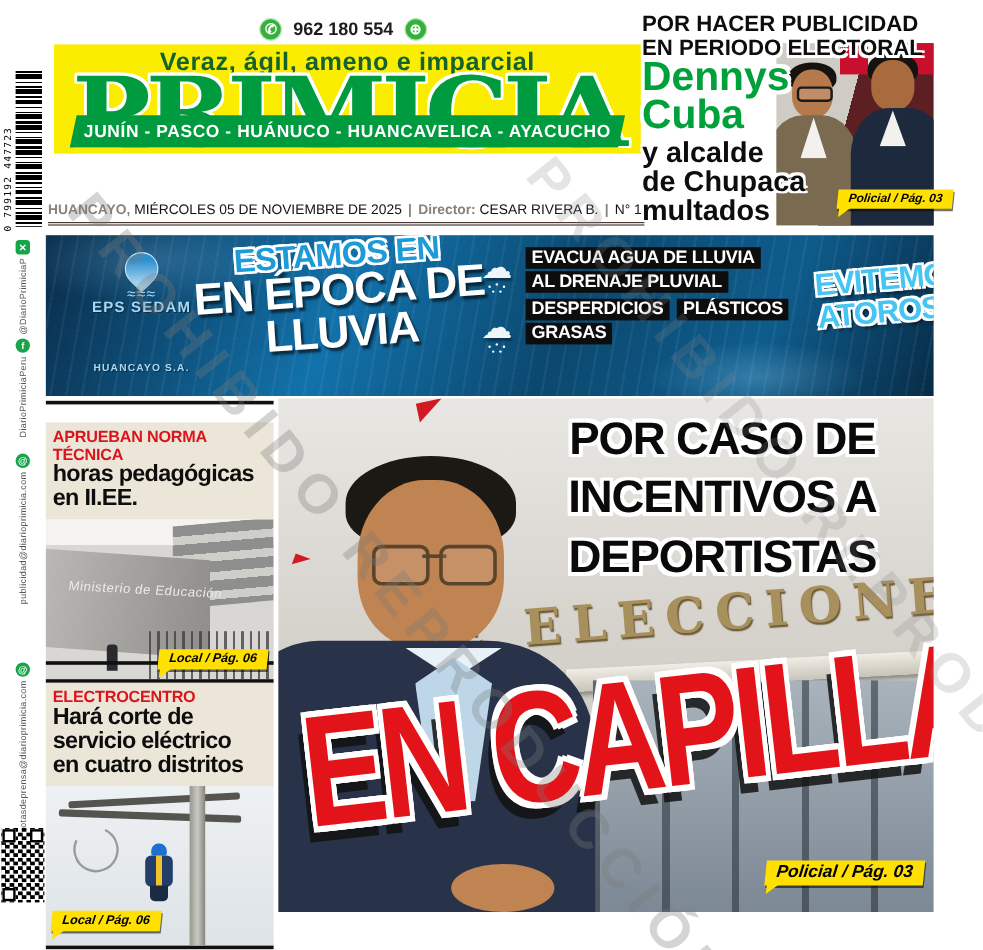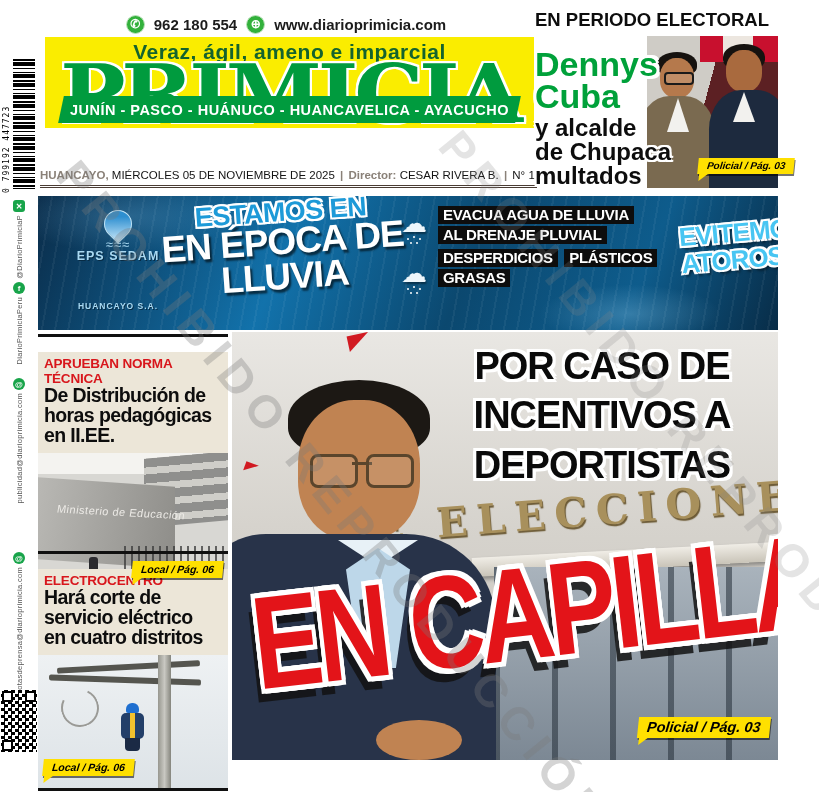--- a/index.html
+++ b/index.html
@@ -224,21 +224,20 @@
       <i class="f2"></i>
       <i class="f3"></i>
     </div>
   </aside>
 
   <header>
     <div class="abs contact-line">
       <span class="cicon">✆</span>
       <span>962 180 554</span>
       <span class="cicon">⊕</span>
-      <span>www.diarioprimicia.com</span>
     </div>
     <div class="abs yellow-box">
       <div class="slogan">Veraz, ágil, ameno e imparcial</div>
       <div class="brand">PRIMICIA</div>
       <div class="regions">
         <span>JUNÍN - PASCO - HUÁNUCO - HUANCAVELICA - AYACUCHO</span>
       </div>
     </div>
     <div class="abs dateline">
       <span class="dl-muted">HUANCAYO,</span>
@@ -264,20 +263,21 @@
         <div class="shirt" style="left:20px;top:62px;width:22px;height:34px;"></div>
       </div>
       <div class="man">
         <div class="hair" style="left:76px;top:8px;width:42px;height:26px;"></div>
         <div class="head" style="left:79px;top:14px;width:36px;height:42px;background:#a96a3e;"></div>
         <div class="torso" style="left:62px;top:54px;width:80px;height:98px;background:#1d2a3e;"></div>
         <div class="shirt" style="left:86px;top:56px;width:22px;height:30px;"></div>
       </div>
     </div>
     <div class="ts-kicker">
+      <div>POR HACER PUBLICIDAD</div>
       <div>EN PERIODO ELECTORAL</div>
     </div>
     <div class="ts-name">
       <div>Dennys</div>
       <div>Cuba</div>
     </div>
     <div class="ts-sub">
       <div>y alcalde</div>
       <div>de Chupaca</div>
       <div>multados</div>
@@ -317,21 +317,20 @@
     <div class="evitemos">
       <div>EVITEMOS</div>
       <div>ATOROS</div>
     </div>
   </section>
 
   <article class="abs lstory ls1">
     <div class="ls-head">
       <div class="ls-kicker">APRUEBAN NORMA TÉCNICA</div>
       <div class="ls-hl">
-        <div>De Distribución de</div>
         <div>horas pedagógicas</div>
         <div>en II.EE.</div>
       </div>
     </div>
     <div class="ls-photo ph-ministerio">
       <div class="slab"></div>
       <div class="wall"></div>
       <div class="wall-sign">Ministerio de Educación</div>
       <div class="fence"></div>
       <div class="figure"></div>

